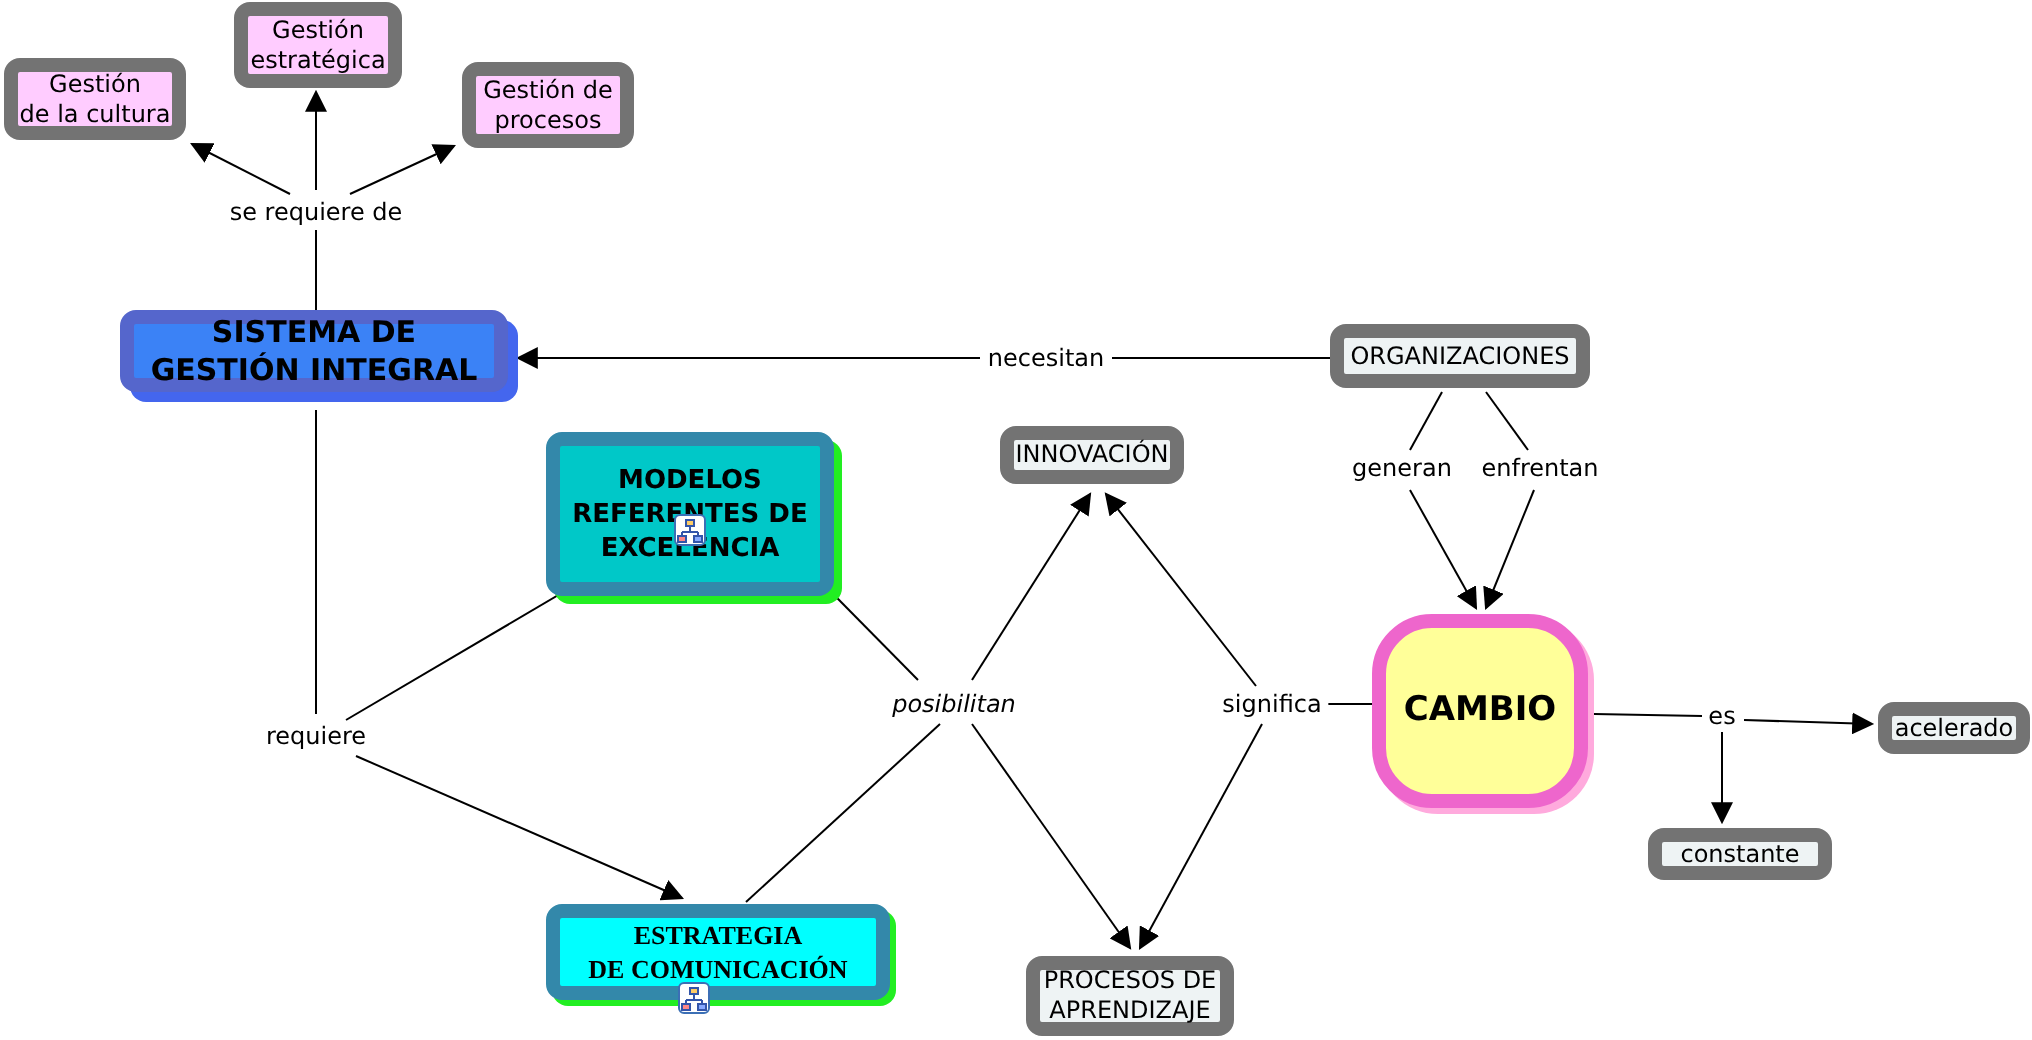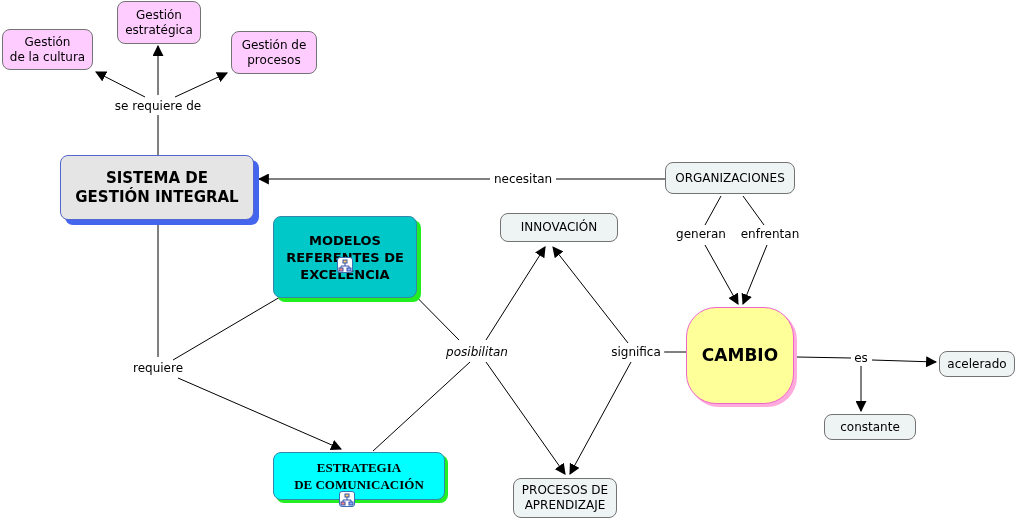--- a/index.html
+++ b/index.html
@@ -1,20 +1,20 @@
 <!DOCTYPE html>
 <html><head>
 <meta charset="utf-8">
 <style>
   html, body { margin:0; padding:0; background:#ffffff; }
   body { width:1016px; height:520px; position:relative; overflow:hidden;
          font-family:"DejaVu Sans", sans-serif; color:#000; }
   svg.links { position:absolute; left:0; top:0; width:1016px; height:520px; }
   .node { position:absolute; box-sizing:border-box; display:flex; align-items:center;
-          justify-content:center; text-align:center; border:1px solid #737373; border-radius:8px;
+          justify-content:center; text-align:center; border:7px solid #737373; border-radius:8px;
           font-size:12px; line-height:15px; white-space:pre-line; }
   .pink { background:#ffccff; }
   .gray { background:#eef3f4; }
   .bold { font-weight:bold; font-size:14px; line-height:17px; }
   .lbl { position:absolute; background:#fff; font-size:12px; line-height:14px; padding:0 3px;
          transform:translate(-50%,-50%); white-space:nowrap; }
   .sub-icon { position:absolute; width:16px; height:16px; box-sizing:border-box;
               border:1px solid #3b6fb5; border-radius:3px; background:#fff; }
 </style>
 </head>
@@ -60,41 +60,41 @@
   </g>
 </svg>
 
 <div class="node pink" style="left:2px;top:29px;width:91px;height:41px;">Gestión
 de la cultura</div>
 <div class="node pink" style="left:117px;top:1px;width:84px;height:43px;">Gestión
 estratégica</div>
 <div class="node pink" style="left:231px;top:31px;width:86px;height:43px;">Gestión de
 procesos</div>
 
-<div class="node bold" style="left:60px;top:155px;width:194px;height:65px;background:#e5e5e5;border-color:#5566cc;box-shadow:5px 5px 0 #4466ee;font-size:15px;line-height:19px;">SISTEMA DE
+<div class="node bold" style="left:60px;top:155px;width:194px;height:41px;background:#3b82f6;border-color:#5566cc;box-shadow:5px 5px 0 #4466ee;font-size:15px;line-height:19px;">SISTEMA DE
 GESTIÓN INTEGRAL</div>
 
 <div class="node bold" style="left:273px;top:216px;width:144px;height:82px;background:#00c8c8;border-color:#3388aa;box-shadow:4px 4px 0 #22ee22;font-size:13px;line-height:17px;">MODELOS
 REFERENTES DE
 EXCELENCIA</div>
 <div class="sub-icon" style="left:337px;top:257px;">
   <svg width="14" height="14" viewBox="0 0 14 14">
       <g stroke="#3355aa" stroke-width="1" fill="none">
         <rect x="5" y="1" width="4" height="3" fill="#ffcc66"></rect>
         <line x1="7" y1="4" x2="7" y2="7"></line>
         <line x1="3" y1="7" x2="11" y2="7"></line>
         <line x1="3" y1="7" x2="3" y2="9"></line>
         <line x1="11" y1="7" x2="11" y2="9"></line>
         <rect x="1" y="9" width="4" height="3" fill="#ff8888"></rect>
         <rect x="9" y="9" width="4" height="3" fill="#88aaff"></rect>
       </g>
     </svg>
 </div>
 
-<div class="node gray" style="left:500px;top:213px;width:118px;height:29px;">INNOVACIÓN</div>
+<div class="node gray" style="left:500px;top:213px;width:92px;height:29px;">INNOVACIÓN</div>
 <div class="node gray" style="left:665px;top:162px;width:130px;height:32px;">ORGANIZACIONES</div>
 
 <div class="node bold" style="left:686px;top:307px;width:108px;height:97px;background:#ffff99;border-color:#ee66cc;box-shadow:3px 3px 0 #ffaadd;font-size:17px;border-radius:30px;">CAMBIO</div>
 
 <div class="node gray" style="left:939px;top:351px;width:76px;height:26px;">acelerado</div>
 <div class="node gray" style="left:824px;top:414px;width:92px;height:26px;">constante</div>
 
 <div class="node bold" style="left:273px;top:452px;width:172px;height:48px;background:#00ffff;border-color:#3388aa;box-shadow:3px 3px 0 #22ee22;font-size:13px;line-height:17px;font-family:Liberation Serif, serif;">ESTRATEGIA
 DE COMUNICACIÓN</div>
 <div class="sub-icon" style="left:339px;top:491px;">

